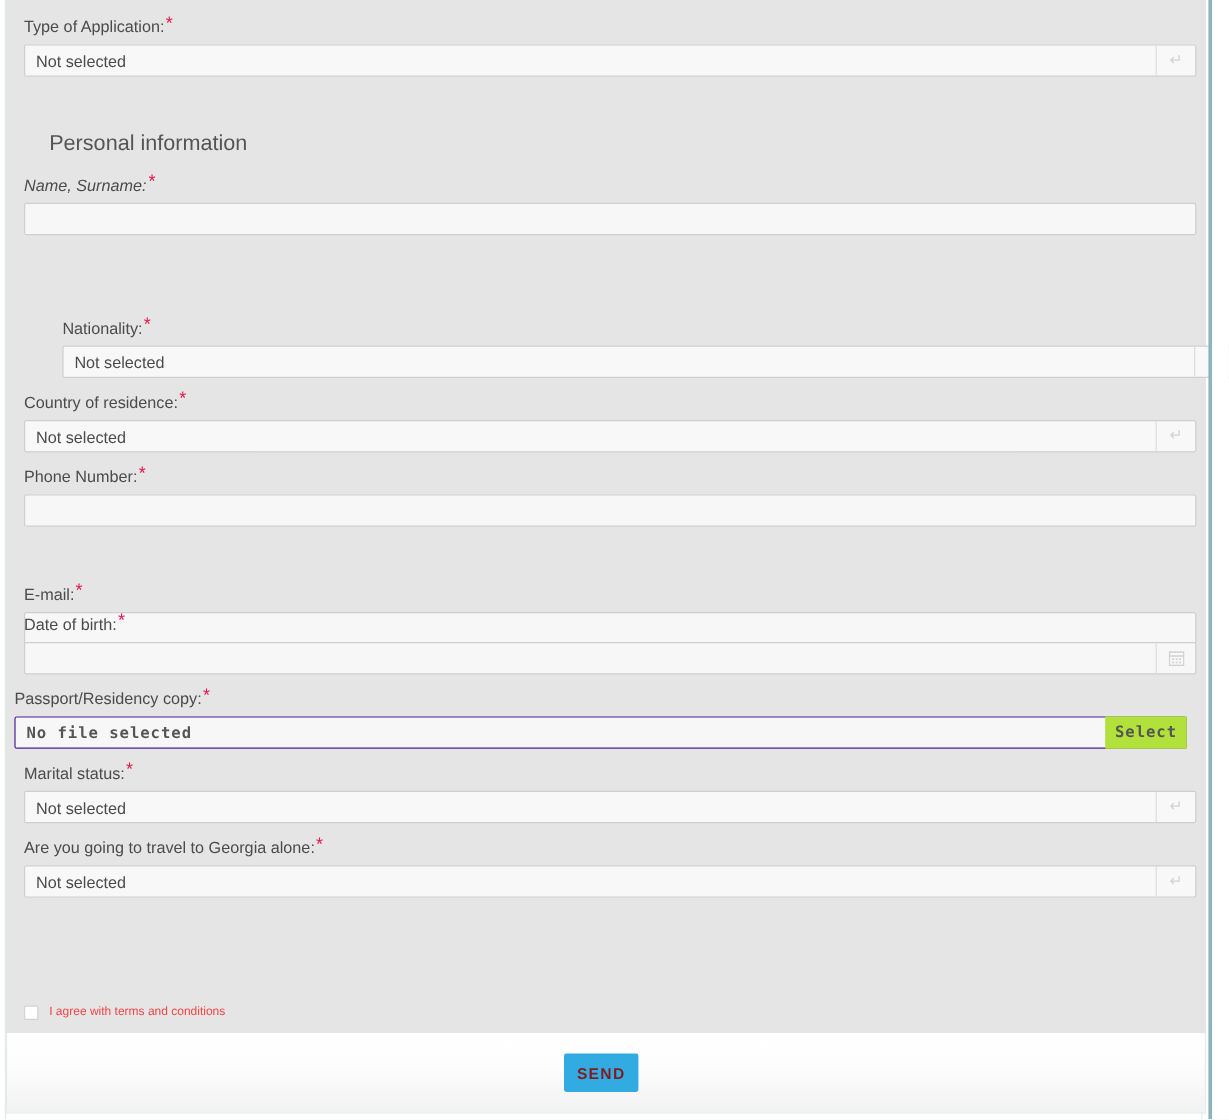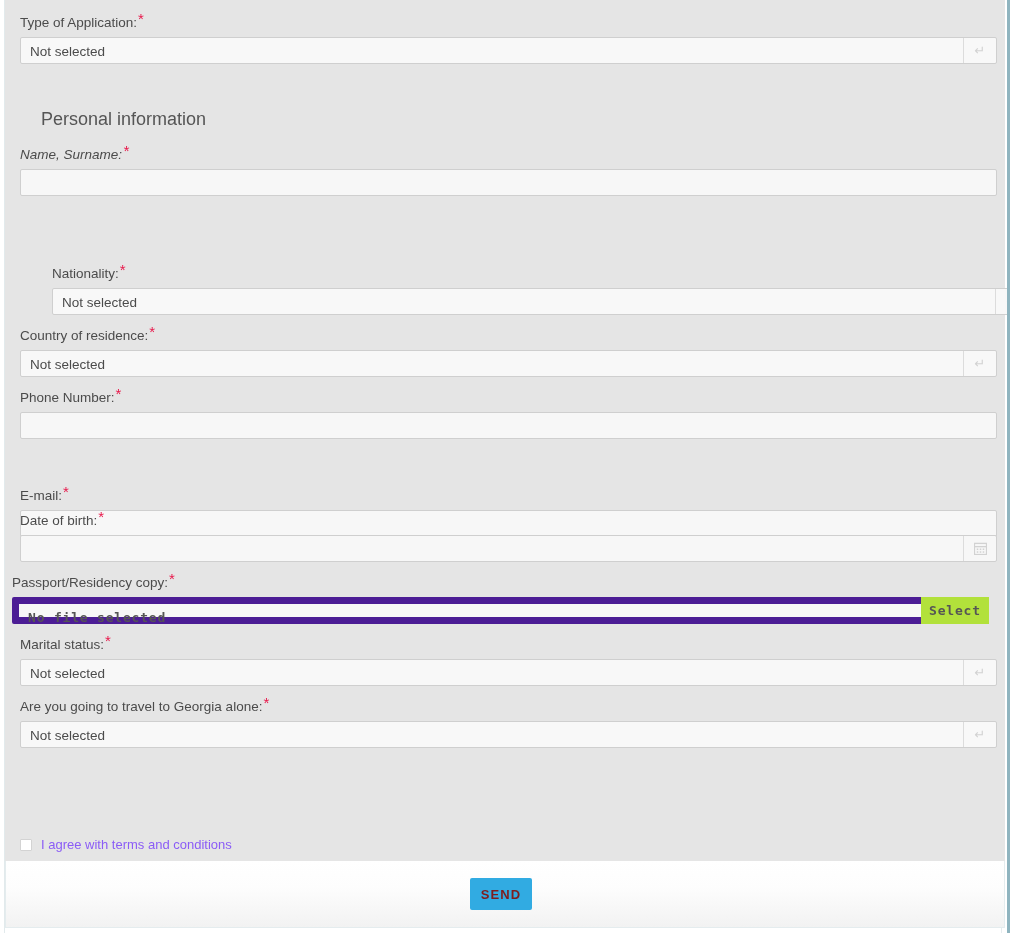--- a/index.html
+++ b/index.html
@@ -140,21 +140,21 @@
   .file-row {
     position: relative;
     width: 977px;
     height: 27px;
   }
   .file-box {
     position: absolute;
     left: 0; top: 0;
     width: 977px; height: 27px;
     background: #f7f7f7;
-    border: 7px solid #4c1d95;
+    border: 1px solid #4c1d95;
     border-radius: 2px;
   }
   .file-name {
     position: absolute;
     left: 9px; top: 0;
     height: 27px;
     line-height: 27px;
     font-size: 13px;
     letter-spacing: 0.8px;
     font-weight: bold;
@@ -188,22 +188,22 @@
   }
   .cbox {
     width: 12px; height: 12px;
     border: 1px solid #d3d3d3;
     background: #ffffff;
     border-radius: 1px;
     display: inline-block;
   }
   .terms-label {
     margin-left: 9px;
-    font-size: 13px;
-    color: #8b5cf6;
+    font-size: 10px;
+    color: #ef4444;
     line-height: 1;
   }
 
   
   .footer {
     position: absolute;
     left: 5px;
     top: 861px;
     width: 1000px;
     height: 67px;

